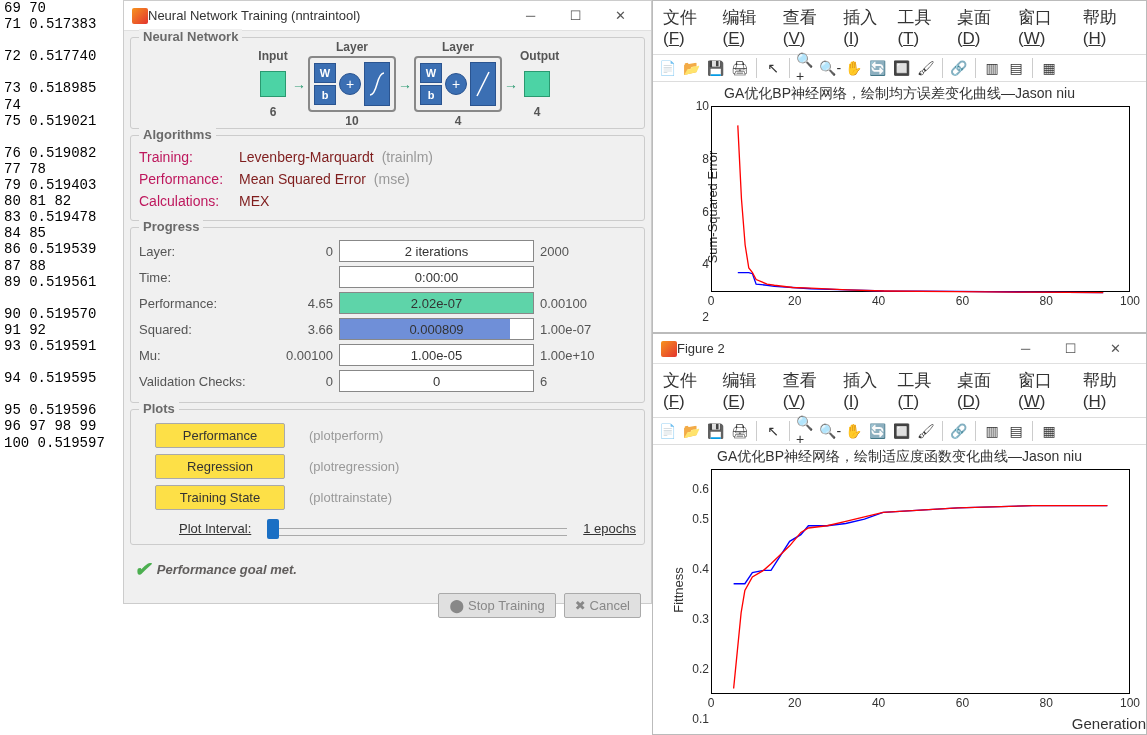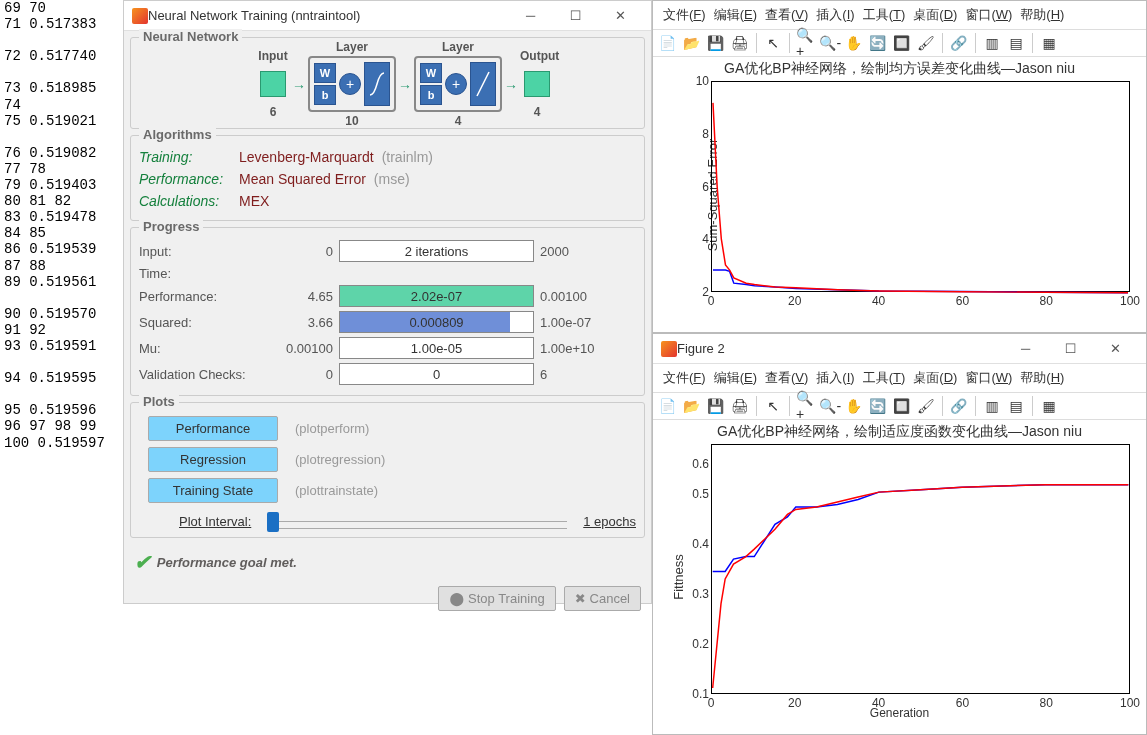--- a/index.html
+++ b/index.html
@@ -24,45 +24,45 @@
 .nn-act { width: 26px; height: 44px; background: #3b6fb3; border: 1px solid #2a5490; display: flex; align-items: center; justify-content: center; }
 .nn-arrow { color: #2a9970; font-size: 14px; }
 .row { display: flex; align-items: center; padding: 2px 0; }
 .row .lbl { width: 130px; color: #555; }
 .row .val { width: 70px; text-align: right; padding-right: 6px; color: #555; }
 .row .bar { width: 195px; border: 1px solid #888; background: #fff; height: 22px; position: relative; display: flex; align-items: center; justify-content: center; font-size: 13px; color: #333; }
 .row .bar .fill { position: absolute; left: 0; top: 0; bottom: 0; z-index: 0; }
 .row .bar span { position: relative; z-index: 1; }
 .row .end { width: 90px; padding-left: 6px; color: #555; }
 .algo-row { display: flex; padding: 3px 0; font-size: 14px; }
-.algo-row .lbl { width: 100px; color: #15803d; font-style: italic; }
+.algo-row .lbl { width: 100px; color: #be185d; }
 .algo-row .vmain { color: #7f1d1d; font-weight: normal; }
 .algo-row .vfn { color: #999; padding-left: 8px; }
-.plot-btn { display: inline-block; border: 1px solid #aaa; background: #7dd3fc; padding: 4px 12px; margin: 3px 9px; width: 130px; text-align: center; cursor: pointer; border-radius: 2px; }
+.plot-btn { display: inline-block; border: 1px solid #aaa; background: #fde047; padding: 4px 12px; margin: 3px 16px; width: 130px; text-align: center; cursor: pointer; border-radius: 2px; }
 .plot-row { display: flex; align-items: center; gap: 8px; }
 .plot-fn { color: #999; }
 .slider-row { display: flex; align-items: flex-end; padding: 8px 0 0 0; text-decoration: underline; }
 .status-row { display: flex; align-items: center; padding: 6px 10px; font-weight: bold; color: #605d5c; font-style: italic; }
 .check-icon { color: #4caf50; font-size: 20px; margin-right: 6px; }
 .bottom-btns { display: flex; justify-content: flex-end; padding: 6px 10px; gap: 8px; }
 .bottom-btn { border: 1px solid #aaa; background: #e0e0e0; color: #888; padding: 4px 10px; display: flex; align-items: center; gap: 4px; border-radius: 2px; }
 .figwin { position: absolute; border: 1px solid #bbb; background: #fff; display: flex; flex-direction: column; }
 .figwin.top { left: 652px; top: 0; width: 495px; height: 333px; }
 .figwin.bot { left: 652px; top: 333px; width: 495px; height: 402px; }
-.menubar { display: flex; padding: 3px 6px; gap: 0; font-size: 13px; }
+.menubar { display: flex; padding: 3px 6px; gap: 0; font-size: 17px; }
 .menubar .m { padding: 2px 4px; }
 .menubar .m u { text-decoration: underline; }
 .toolbar { display: flex; padding: 2px 4px; gap: 2px; border-top: 1px solid #ddd; border-bottom: 1px solid #ddd; align-items: center; }
 .tool { width: 22px; height: 22px; border: 1px solid transparent; display: flex; align-items: center; justify-content: center; cursor: pointer; font-size: 14px; }
 .tsep { width: 1px; height: 20px; background: #ccc; margin: 0 3px; }
 .chart-area { flex: 1; position: relative; }
 .chart-title { text-align: center; font-size: 14px; padding: 3px 0; }
 .axes { position: absolute; left: 58px; right: 16px; top: 24px; bottom: 40px; border-left: 1px solid #000; border-bottom: 1px solid #000; border-top: 1px solid #000; border-right: 1px solid #000; }
 .ylabel { position: absolute; left: 3px; top: 50%; transform: translateY(-50%) rotate(-90deg); font-size: 13px; white-space: nowrap; }
-.xlabel { position: absolute; bottom: 14px; left: 0; right: 0; text-align: center; font-size: 12px; }
+.xlabel { position: absolute; bottom: 2px; left: 0; right: 0; text-align: right; font-size: 15px; }
 .ytick { position: absolute; left: 36px; font-size: 12px; transform: translateY(-50%); width: 20px; text-align: right; }
 .xtick { position: absolute; bottom: 24px; font-size: 12px; transform: translateX(-50%); }
 svg.plot { position: absolute; left: 0; top: 0; width: 100%; height: 100%; overflow: visible; }
 .slider-track { position: relative; flex: 1; height: 8px; border-top: 1px solid #aaa; border-bottom: 1px solid #aaa; margin: 0 8px; }
 .slider-thumb { position: absolute; top: -10px; left: 0; width: 12px; height: 20px; background: #1a6fc4; border-radius: 2px; }
 .matlab-logo { display:inline-block; width:16px; height:16px; background: linear-gradient(135deg,#f7931e,#e3342f); border-radius:2px; }
 </style>
 </head>
 <body>
 
@@ -174,30 +174,33 @@
           <span class="lbl">Calculations:</span>
           <span class="vmain">MEX</span>
         </div>
     </div>
   </div>
 
   <div class="panel">
     <div class="panel-title">Progress</div>
     <div class="panel-body">
       <div class="row">
-          <span class="lbl">Input:</span>
+          <span class="lbl">Layer:</span>
           <span class="val">0</span>
           <div class="bar">
             <span>2 iterations</span>
           </div>
           <span class="end">2000</span>
         </div>
       <div class="row">
           <span class="lbl">Time:</span>
           <span class="val"></span>
+          <div class="bar">
+            <span>0:00:00</span>
+          </div>
           <span class="end"></span>
         </div>
       <div class="row">
           <span class="lbl">Performance:</span>
           <span class="val">4.65</span>
           <div class="bar">
             <div class="fill" style="width:100%;background:#5ed4a9;"></div>
             <span>2.02e-07</span>
           </div>
           <span class="end">0.00100</span>

